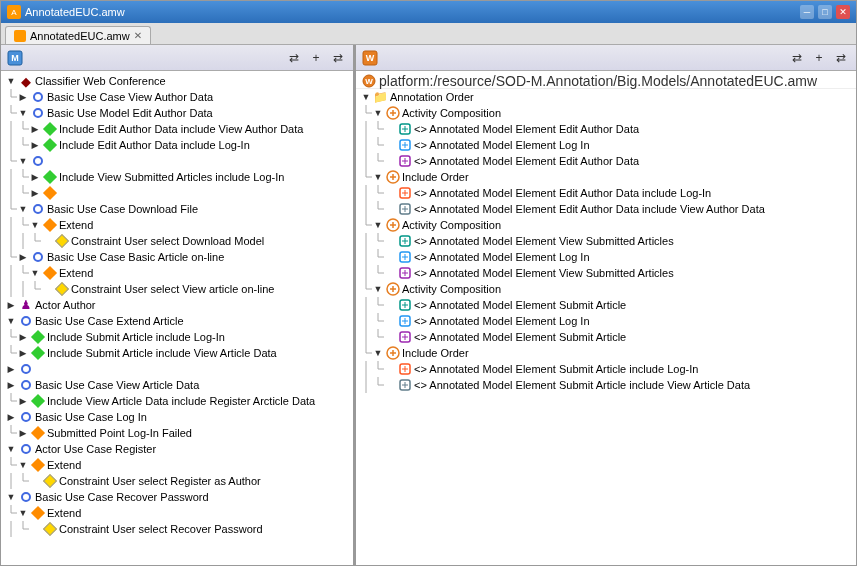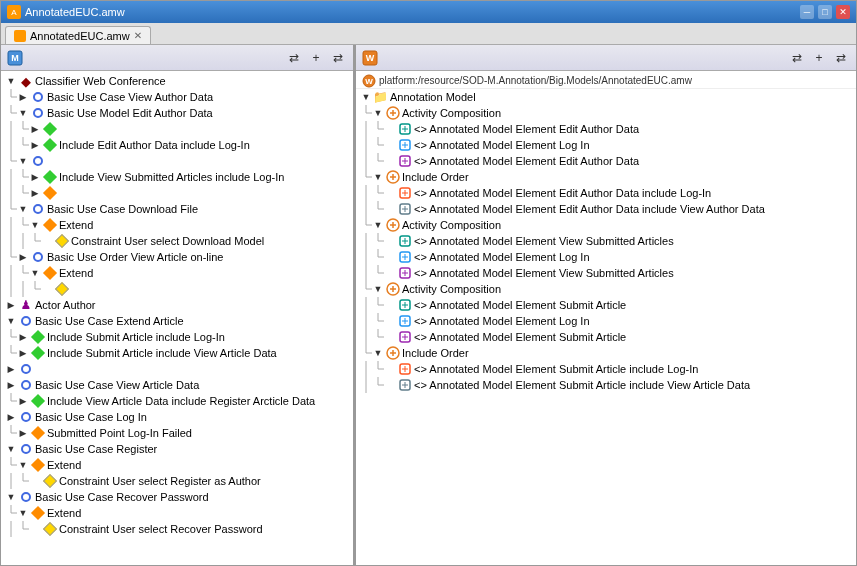--- a/index.html
+++ b/index.html
@@ -107,20 +107,21 @@
                 <line x1="6" y1="0" x2="6" y2="16" stroke="#aaa" stroke-width="1"></line>
               </svg></span>
             <span class="indent"><svg width="12" height="16" viewBox="0 0 12 16" style="vertical-align:top">
                 <line x1="6" y1="0" x2="6" y2="8" stroke="#aaa" stroke-width="1"></line>
                 <line x1="6" y1="8" x2="12" y2="8" stroke="#aaa" stroke-width="1"></line>
               </svg></span>
             <span class="expand-btn">▶</span>
             <span class="node-icon">
               <span style="display:inline-block;width:10px;height:10px;transform:rotate(45deg);background:#32CD32;"></span>
             </span>
+            <span class="node-label">Include Edit Author Data include View Author Data</span>
           </div>
           <div class="tree-node">
             <span class="indent"><svg width="12" height="16" viewBox="0 0 12 16" style="vertical-align:top">
                 <line x1="6" y1="0" x2="6" y2="16" stroke="#aaa" stroke-width="1"></line>
               </svg></span>
             <span class="indent"><svg width="12" height="16" viewBox="0 0 12 16" style="vertical-align:top">
                 <line x1="6" y1="0" x2="6" y2="8" stroke="#aaa" stroke-width="1"></line>
                 <line x1="6" y1="8" x2="12" y2="8" stroke="#aaa" stroke-width="1"></line>
               </svg></span>
             <span class="expand-btn">▶</span>
@@ -210,21 +211,21 @@
           </div>
           <div class="tree-node">
             <span class="indent"><svg width="12" height="16" viewBox="0 0 12 16" style="vertical-align:top">
                 <line x1="6" y1="0" x2="6" y2="8" stroke="#aaa" stroke-width="1"></line>
                 <line x1="6" y1="8" x2="12" y2="8" stroke="#aaa" stroke-width="1"></line>
               </svg></span>
             <span class="expand-btn">▶</span>
             <span class="node-icon">
               <span style="display:inline-block;width:10px;height:10px;border:2px solid #4169E1;border-radius:50%;"></span>
             </span>
-            <span class="node-label">Basic Use Order View Article on-line</span>
+            <span class="node-label">Basic Use Case Basic Article on-line</span>
           </div>
           <div class="tree-node">
             <span class="indent"><svg width="12" height="16" viewBox="0 0 12 16" style="vertical-align:top">
                 <line x1="6" y1="0" x2="6" y2="16" stroke="#aaa" stroke-width="1"></line>
               </svg></span>
             <span class="indent"><svg width="12" height="16" viewBox="0 0 12 16" style="vertical-align:top">
                 <line x1="6" y1="0" x2="6" y2="8" stroke="#aaa" stroke-width="1"></line>
                 <line x1="6" y1="8" x2="12" y2="8" stroke="#aaa" stroke-width="1"></line>
               </svg></span>
             <span class="expand-btn">▼</span>
@@ -241,20 +242,21 @@
                 <line x1="6" y1="0" x2="6" y2="16" stroke="#aaa" stroke-width="1"></line>
               </svg></span>
             <span class="indent"><svg width="12" height="16" viewBox="0 0 12 16" style="vertical-align:top">
                 <line x1="6" y1="0" x2="6" y2="8" stroke="#aaa" stroke-width="1"></line>
                 <line x1="6" y1="8" x2="12" y2="8" stroke="#aaa" stroke-width="1"></line>
               </svg></span>
             <span style="display:inline-block;width:12px;"></span>
             <span class="node-icon">
               <span style="display:inline-block;width:10px;height:10px;transform:rotate(45deg);background:#FFD700;border:1px solid #999;"></span>
             </span>
+            <span class="node-label">Constraint User select View article on-line</span>
           </div>
           <div class="tree-node">
             <span class="expand-btn">▶</span>
             <span class="node-icon">
               <span style="color:#8B008B;font-size:12px;">♟</span>
             </span>
             <span class="node-label">Actor Author</span>
           </div>
           <div class="tree-node">
             <span class="expand-btn">▼</span>
@@ -325,21 +327,21 @@
             <span class="node-icon">
               <span style="display:inline-block;width:10px;height:10px;transform:rotate(45deg);background:#FF8C00;"></span>
             </span>
             <span class="node-label">Submitted Point Log-In Failed</span>
           </div>
           <div class="tree-node">
             <span class="expand-btn">▼</span>
             <span class="node-icon">
               <span style="display:inline-block;width:10px;height:10px;border:2px solid #4169E1;border-radius:50%;"></span>
             </span>
-            <span class="node-label">Basic Use Case Register</span>
+            <span class="node-label">Actor Use Case Register</span>
           </div>
           <div class="tree-node">
             <span class="indent"><svg width="12" height="16" viewBox="0 0 12 16" style="vertical-align:top">
                 <line x1="6" y1="0" x2="6" y2="8" stroke="#aaa" stroke-width="1"></line>
                 <line x1="6" y1="8" x2="12" y2="8" stroke="#aaa" stroke-width="1"></line>
               </svg></span>
             <span class="expand-btn">▼</span>
             <span class="node-icon">
               <span style="display:inline-block;width:10px;height:10px;transform:rotate(45deg);background:#FF8C00;"></span>
             </span>
@@ -404,28 +406,28 @@
         <div class="pane-header-btn">⇄</div>
         <div class="pane-header-btn">+</div>
         <div class="pane-header-btn">⇄</div>
       </div>
       <div class="tree-area" id="right-tree">
           <div style="display: flex; align-items: center; height: 16px; padding-left: 6px; white-space: nowrap; border-bottom: 1px solid rgb(238, 238, 238);">
             <svg width="14" height="14" viewBox="0 0 14 14" style="margin-right:3px;">
               <circle cx="7" cy="7" r="6" fill="#e67e22" stroke="#c0600f" stroke-width="1"></circle>
               <text x="7" y="10" text-anchor="middle" fill="white" font-size="8" font-weight="bold">W</text>
             </svg>
-            <span style="font-size:10px;color:#333;">platform:/resource/SOD-M.Annotation/Big.Models/AnnotatedEUC.amw</span>
+            <span style="font-size:14px;color:#333;">platform:/resource/SOD-M.Annotation/Big.Models/AnnotatedEUC.amw</span>
           </div>
           <div class="tree-node">
             <span class="expand-btn">▼</span>
             <span class="node-icon">
               <span style="color:#4a90d9;font-size:12px;">📁</span>
             </span>
-            <span class="node-label">Annotation Model</span>
+            <span class="node-label">Annotation Order</span>
           </div>
           <div class="tree-node">
             <span class="indent"><svg width="12" height="16" viewBox="0 0 12 16" style="vertical-align:top">
                 <line x1="6" y1="0" x2="6" y2="8" stroke="#aaa" stroke-width="1"></line>
                 <line x1="6" y1="8" x2="12" y2="8" stroke="#aaa" stroke-width="1"></line>
               </svg></span>
             <span class="expand-btn">▼</span>
             <span class="node-icon">
               <svg width="14" height="14" viewBox="0 0 14 14">
                 <circle cx="7" cy="7" r="6" fill="none" stroke="#e67e22" stroke-width="1.5"></circle>

